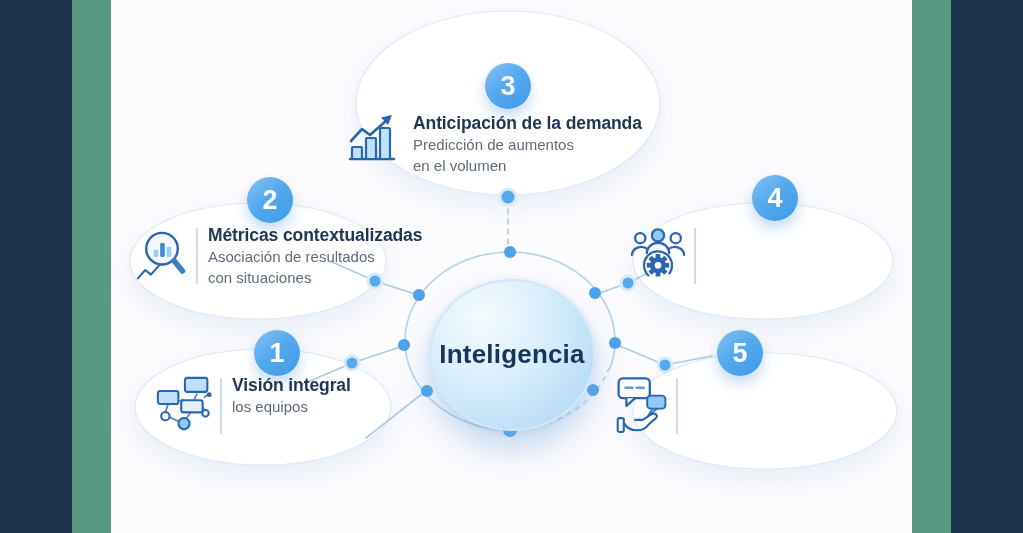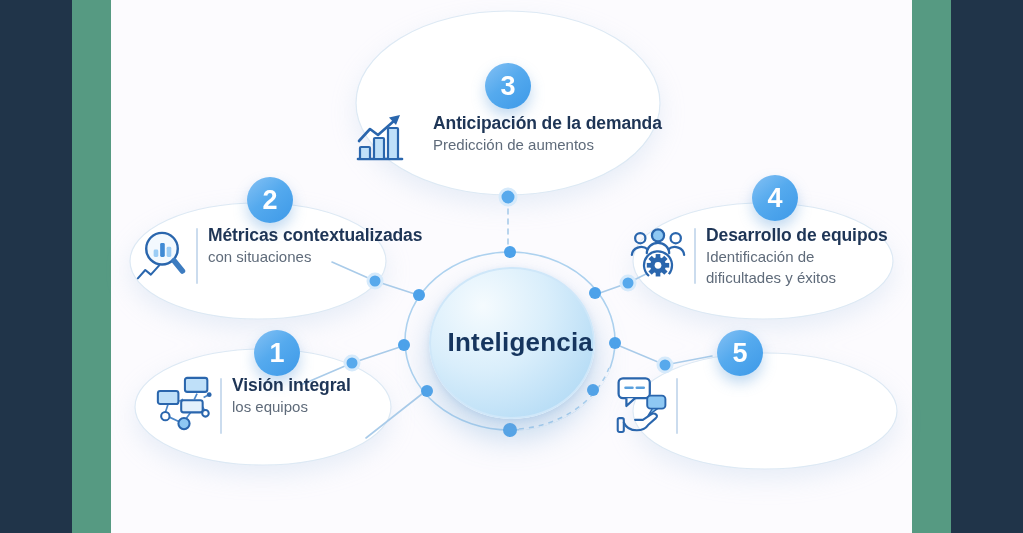--- a/index.html
+++ b/index.html
@@ -12,25 +12,25 @@
   .bar{position:absolute;top:0;height:533px;}
   .bar.navy-l{left:0;width:72px;background:#203449;}
   .bar.green-l{left:72px;width:39px;background:#569a82;}
   .bar.green-r{right:72px;width:39px;background:#569a82;}
   .bar.navy-r{right:0;width:72px;background:#203449;}
 
   svg.decor{position:absolute;left:0;top:0;pointer-events:none;}
 
   
   .center-ellipse{
-    position:absolute;left:429px;top:267px;width:162px;height:148px;border-radius:50%;
+    position:absolute;left:429px;top:279px;width:162px;height:148px;border-radius:50%;
     background:radial-gradient(ellipse at 32% 25%, #f5fbfe 0%, #d9eefb 42%, #a6d4f3 100%);
     border:2px solid #cfe7f9;
     box-shadow:0 18px 32px rgba(120,170,215,.42), 0 2px 6px rgba(140,180,220,.25);
-    display:flex;align-items:center;justify-content:flex-end;
+    display:flex;align-items:center;justify-content:center;
   }
   .center-ellipse .ctext{
     font-size:26px;font-weight:bold;color:#16355e;text-align:center;line-height:1.2;
     letter-spacing:.2px;
   }
 
   
   .badge{
     position:absolute;width:46px;height:46px;border-radius:50%;
     background:linear-gradient(140deg,#85c1f4 0%,#55aaee 45%,#3d99e8 100%);
@@ -41,21 +41,21 @@
   .b1{left:254px;top:330px;}
   .b2{left:247px;top:177px;}
   .b3{left:485px;top:63px;}
   .b4{left:752px;top:175px;}
   .b5{left:717px;top:330px;}
 
   
   .item{position:absolute;display:flex;align-items:flex-start;}
   .i1{left:156px;top:374px;}
   .i2{left:136px;top:224px;}
-  .i3{left:353px;top:112px;gap:12px;}
+  .i3{left:345px;top:112px;}
   .i4{left:630px;top:224px;}
   .i5{left:616px;top:374px;}
   .item .icon{flex:0 0 auto;}
   .item .vdiv{
     flex:0 0 auto;width:2px;height:56px;background:#cbdcee;border-radius:1px;
     margin:4px 10px 0 8px;
   }
   .item .txt{padding-top:0;}
   .item .title{font-size:17.5px;font-weight:bold;color:#1e3556;letter-spacing:-.1px;line-height:22px;}
   .item .sub{font-size:15px;color:#5f6b7a;line-height:21px;}
@@ -155,36 +155,38 @@
       <polyline points="2,58 10,49 16,54 25,44" fill="none" stroke="#2a66ad" stroke-width="2.2" stroke-linecap="round" stroke-linejoin="round"></polyline>
       <circle cx="28" cy="26" r="17" fill="#f3f9fe" stroke="#2a66ad" stroke-width="2.6"></circle>
       <rect x="19" y="27" width="5" height="8" rx="1.5" fill="#9ccdf5"></rect>
       <rect x="26" y="20" width="5" height="15" rx="1.5" fill="#3f8ad4"></rect>
       <rect x="33" y="24" width="5" height="11" rx="1.5" fill="#9ccdf5"></rect>
       <line x1="41" y1="39" x2="50" y2="50" stroke="#3d7cc0" stroke-width="6" stroke-linecap="round"></line>
     </svg>
     <span class="vdiv"></span>
     <div class="txt">
       <div class="title">Métricas contextualizadas</div>
+      <div class="sub">Asociación de resultados</div>
       <div class="sub">con situaciones</div>
     </div>
   </div>
 
   <div class="item i3">
     <svg class="icon" width="54" height="54" viewBox="0 0 54 54">
       <line x1="5" y1="47" x2="49" y2="47" stroke="#2a66ad" stroke-width="2.6" stroke-linecap="round"></line>
       <rect x="7" y="35" width="10" height="12" rx="1" fill="#bfe0f9" stroke="#2a66ad" stroke-width="2.2"></rect>
       <rect x="21" y="26" width="10" height="21" rx="1" fill="#bfe0f9" stroke="#2a66ad" stroke-width="2.2"></rect>
       <rect x="35" y="16" width="10" height="31" rx="1" fill="#bfe0f9" stroke="#2a66ad" stroke-width="2.2"></rect>
       <polyline points="6,29 17,17 25,23 42,8" fill="none" stroke="#2a66ad" stroke-width="2.6" stroke-linecap="round" stroke-linejoin="round"></polyline>
       <path d="M47 3 L36 5.5 L43 13 Z" fill="#2a66ad"></path>
     </svg>
     <div class="txt">
       <div class="title">Anticipación de la demanda</div>
       <div class="sub">Predicción de aumentos</div>
+      <div class="sub">en el volumen</div>
     </div>
   </div>
 
   <div class="item i4">
     <svg class="icon" width="56" height="62" viewBox="0 0 60 66">
       <circle cx="11" cy="15" r="5.5" fill="none" stroke="#2a66ad" stroke-width="2.4"></circle>
       <circle cx="49" cy="15" r="5.5" fill="none" stroke="#2a66ad" stroke-width="2.4"></circle>
       <circle cx="30" cy="12" r="6.5" fill="#8ec8f3" stroke="#2a66ad" stroke-width="2.4"></circle>
       <path d="M2 33 a10 9 0 0 1 17 -6" fill="none" stroke="#2a66ad" stroke-width="2.4" stroke-linecap="round"></path>
       <path d="M41 27 a10 9 0 0 1 17 6" fill="none" stroke="#2a66ad" stroke-width="2.4" stroke-linecap="round"></path>
@@ -199,25 +201,20 @@
           <rect x="-2.5" y="-12" width="5" height="6" transform="rotate(180)"></rect>
           <rect x="-2.5" y="-12" width="5" height="6" transform="rotate(225)"></rect>
           <rect x="-2.5" y="-12" width="5" height="6" transform="rotate(270)"></rect>
           <rect x="-2.5" y="-12" width="5" height="6" transform="rotate(315)"></rect>
         </g>
         <circle cx="30" cy="44" r="8.5"></circle>
       </g>
       <circle cx="30" cy="44" r="3.6" fill="#ffffff"></circle>
     </svg>
     <span class="vdiv"></span>
-    <div class="txt">
-      <div class="title">Desarrollo de equipos</div>
-      <div class="sub">Identificación de</div>
-      <div class="sub">dificultades y éxitos</div>
-    </div>
   </div>
 
   <div class="item i5">
     <svg class="icon" width="52" height="64" viewBox="0 0 60 72">
       <rect x="3" y="4" width="36" height="23" rx="5" fill="#ffffff" stroke="#2a66ad" stroke-width="2.6"></rect>
       <path d="M12 27 v9 l10 -9" fill="#ffffff" stroke="#2a66ad" stroke-width="2.6" stroke-linejoin="round"></path>
       <line x1="11" y1="15" x2="19" y2="15" stroke="#5aa0dd" stroke-width="3" stroke-linecap="round"></line>
       <line x1="24" y1="15" x2="32" y2="15" stroke="#5aa0dd" stroke-width="3" stroke-linecap="round"></line>
       <rect x="36" y="24" width="21" height="15" rx="4" fill="#8ec8f3" stroke="#2a66ad" stroke-width="2.2"></rect>
       <path d="M42 39 l-5 8 11 -8 Z" fill="#8ec8f3" stroke="#2a66ad" stroke-width="1.6" stroke-linejoin="round"></path>

